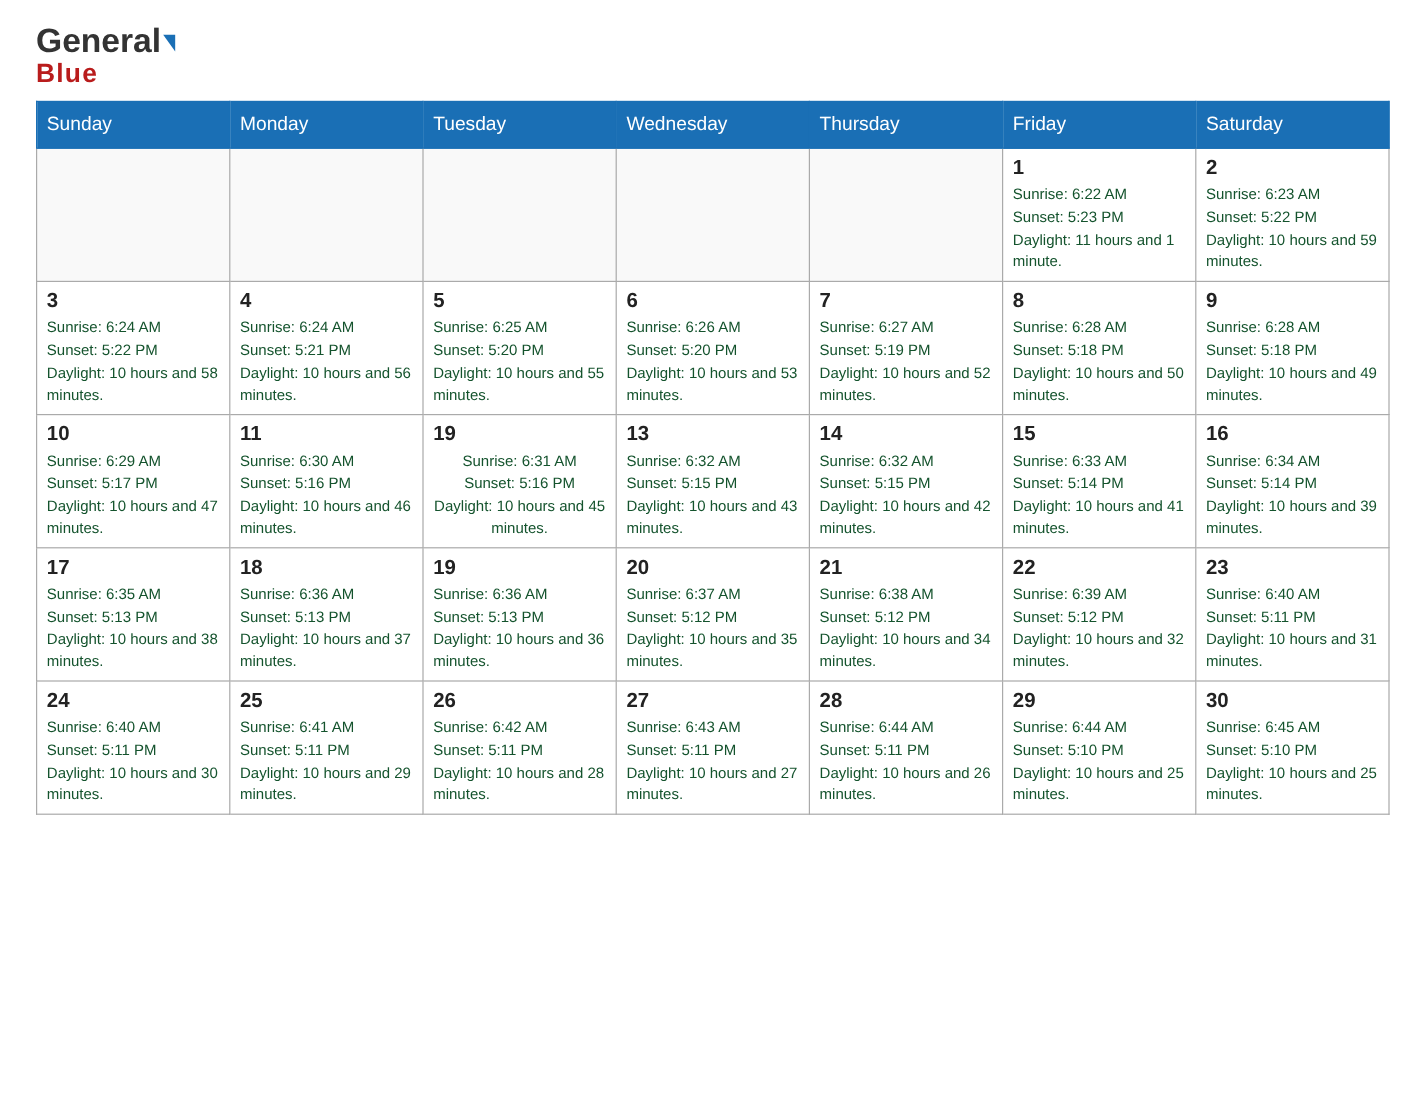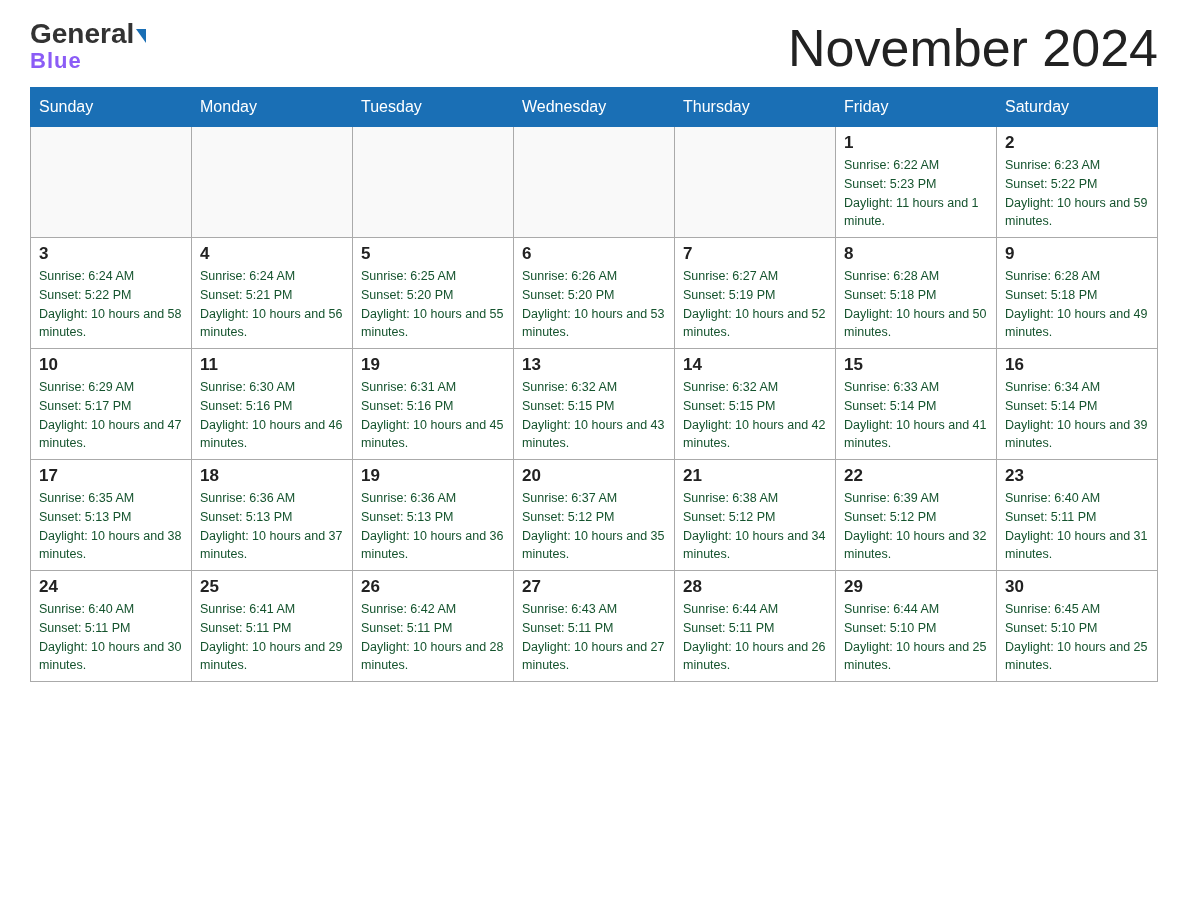--- a/index.html
+++ b/index.html
@@ -24,21 +24,21 @@
     }
     .logo-text {
       font-size: 28px;
       font-weight: bold;
       color: #333;
       line-height: 1;
     }
     .logo-blue-line {
       font-size: 22px;
       font-weight: bold;
-      color: #8b5cf6;
+      color: #b91c1c;
       letter-spacing: 1px;
     }
     .title-area {
       text-align: right;
     }
     .month-title {
       font-size: 52px;
       font-weight: normal;
       color: #222;
       line-height: 1.1;
@@ -90,21 +90,20 @@
 <body>
 
 <div class="header">
   <div class="logo">
     <div class="logo-text">
       General<span style="display:inline-block;width:0;height:0;border-left:10px solid transparent;border-right:0px solid transparent;border-top:14px solid #1a6fb5;margin-left:2px;vertical-align:middle;"></span>
     </div>
     <div class="logo-blue-line">Blue</div>
   </div>
   <div class="title-area">
-    <div class="month-title">November 2024</div>
   </div>
 </div>
 
 <table class="calendar">
   <thead>
     <tr>
     <th>Sunday</th>
         <th>Monday</th>
         <th>Tuesday</th>
         <th>Wednesday</th>
@@ -185,21 +184,21 @@
 Daylight: 10 hours and 47 minutes.</div>
         </td>
         <td>
           <div class="day-number">11</div>
           <div class="day-info" style="white-space: pre-line;">Sunrise: 6:30 AM
 Sunset: 5:16 PM
 Daylight: 10 hours and 46 minutes.</div>
         </td>
         <td>
           <div class="day-number">19</div>
-          <div class="day-info" style="white-space: pre-line;">Sunrise: 6:31 AM
+          <div class="day-info" style="white-space: pre-line; text-align: center;">Sunrise: 6:31 AM
 Sunset: 5:16 PM
 Daylight: 10 hours and 45 minutes.</div>
         </td>
         <td>
           <div class="day-number">13</div>
           <div class="day-info" style="white-space: pre-line;">Sunrise: 6:32 AM
 Sunset: 5:15 PM
 Daylight: 10 hours and 43 minutes.</div>
         </td>
         <td>

